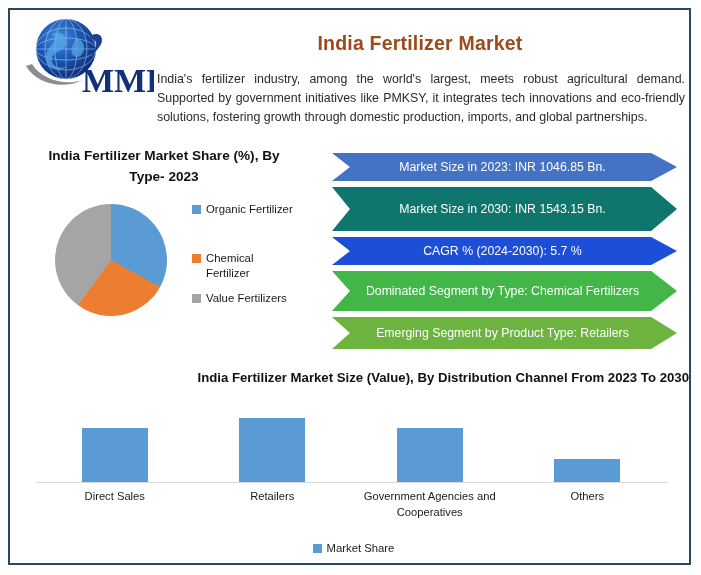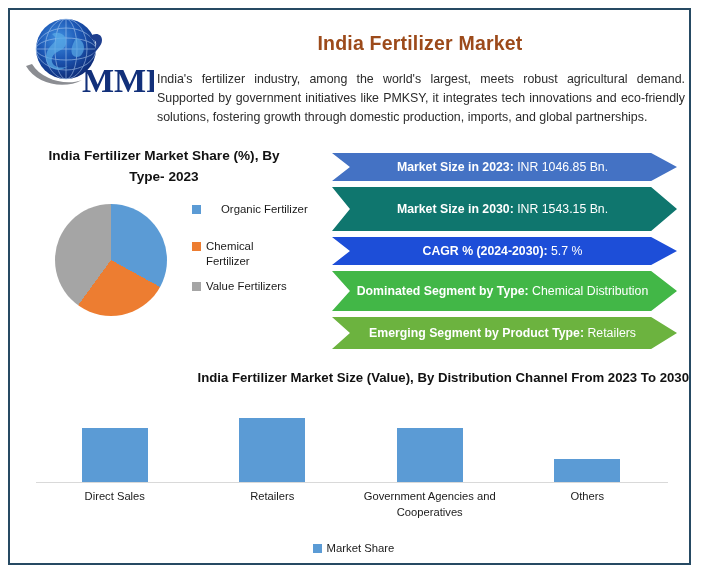--- a/index.html
+++ b/index.html
@@ -43,38 +43,38 @@
     line-height: 21px;
   }
   #pie {
     position: absolute; left: 31px; top: 64px;
     width: 112px; height: 112px; border-radius: 50%;
   }
   #pie-legend { position: absolute; left: 168px; top: 62px; width: 135px; }
   .lg-row { display: flex; align-items: flex-start; font-size: 11.4px; color: #1a1a1a; }
   .lg-sw { width: 9px; height: 9px; margin-right: 5px; margin-top: 3px; flex: 0 0 9px; }
   .lg-tx { line-height: 15px; }
-  #lg0 { margin-bottom: 22px; gap: 15px; }
+  #lg0 { margin-bottom: 34px; }
   #lg1 { margin-bottom: 10px; }
 
   
   #banners { position: absolute; left: 322px; top: 143px; width: 345px; }
   .chev {
     position: relative;
     width: 345px;
     margin-bottom: 6px;
     display: flex; align-items: center; justify-content: center;
     color: #ffffff;
     font-size: 12.3px;
     text-align: center;
     line-height: 16px;
     padding: 0 26px 0 22px;
     clip-path: polygon(0% 0%, 92.5% 0%, 100% 50%, 92.5% 100%, 0% 100%, 5.2% 50%);
   }
-  .chev b { font-weight: bold; }
+  .chev b { font-weight: normal; }
   .chev span.val { font-weight: normal; }
   .c1 { height: 28px; background: #4472c4; }
   .c2 { height: 44px; background: #0f766e; }
   .c3 { height: 28px; background: #1d4ed8; }
   .c4 { height: 40px; background: #42b747; }
   .c5 { height: 32px; background: #6cb33f; }
 
   
   #bar-block { position: absolute; left: 0; top: 352px; width: 100%; height: 200px; }
   #bar-title {
@@ -169,21 +169,21 @@
     <div class="chev c2">
       <span><b>Market Size in 2030:</b>
       <span class="val">INR 1543.15 Bn.</span></span>
     </div>
     <div class="chev c3">
       <span><b>CAGR % (2024-2030):</b>
       <span class="val">5.7 %</span></span>
     </div>
     <div class="chev c4">
       <span><b>Dominated Segment by Type:</b>
-      <span class="val">Chemical Distribution</span></span>
+      <span class="val">Chemical Fertilizers</span></span>
     </div>
     <div class="chev c5">
       <span><b>Emerging Segment by Product Type:</b>
       <span class="val">Retailers</span></span>
     </div>
   </div>
 
   <div id="bar-block">
     <div id="bar-title">India Fertilizer Market Size (Value), By Distribution Channel From 2023 To 2030</div>
 

